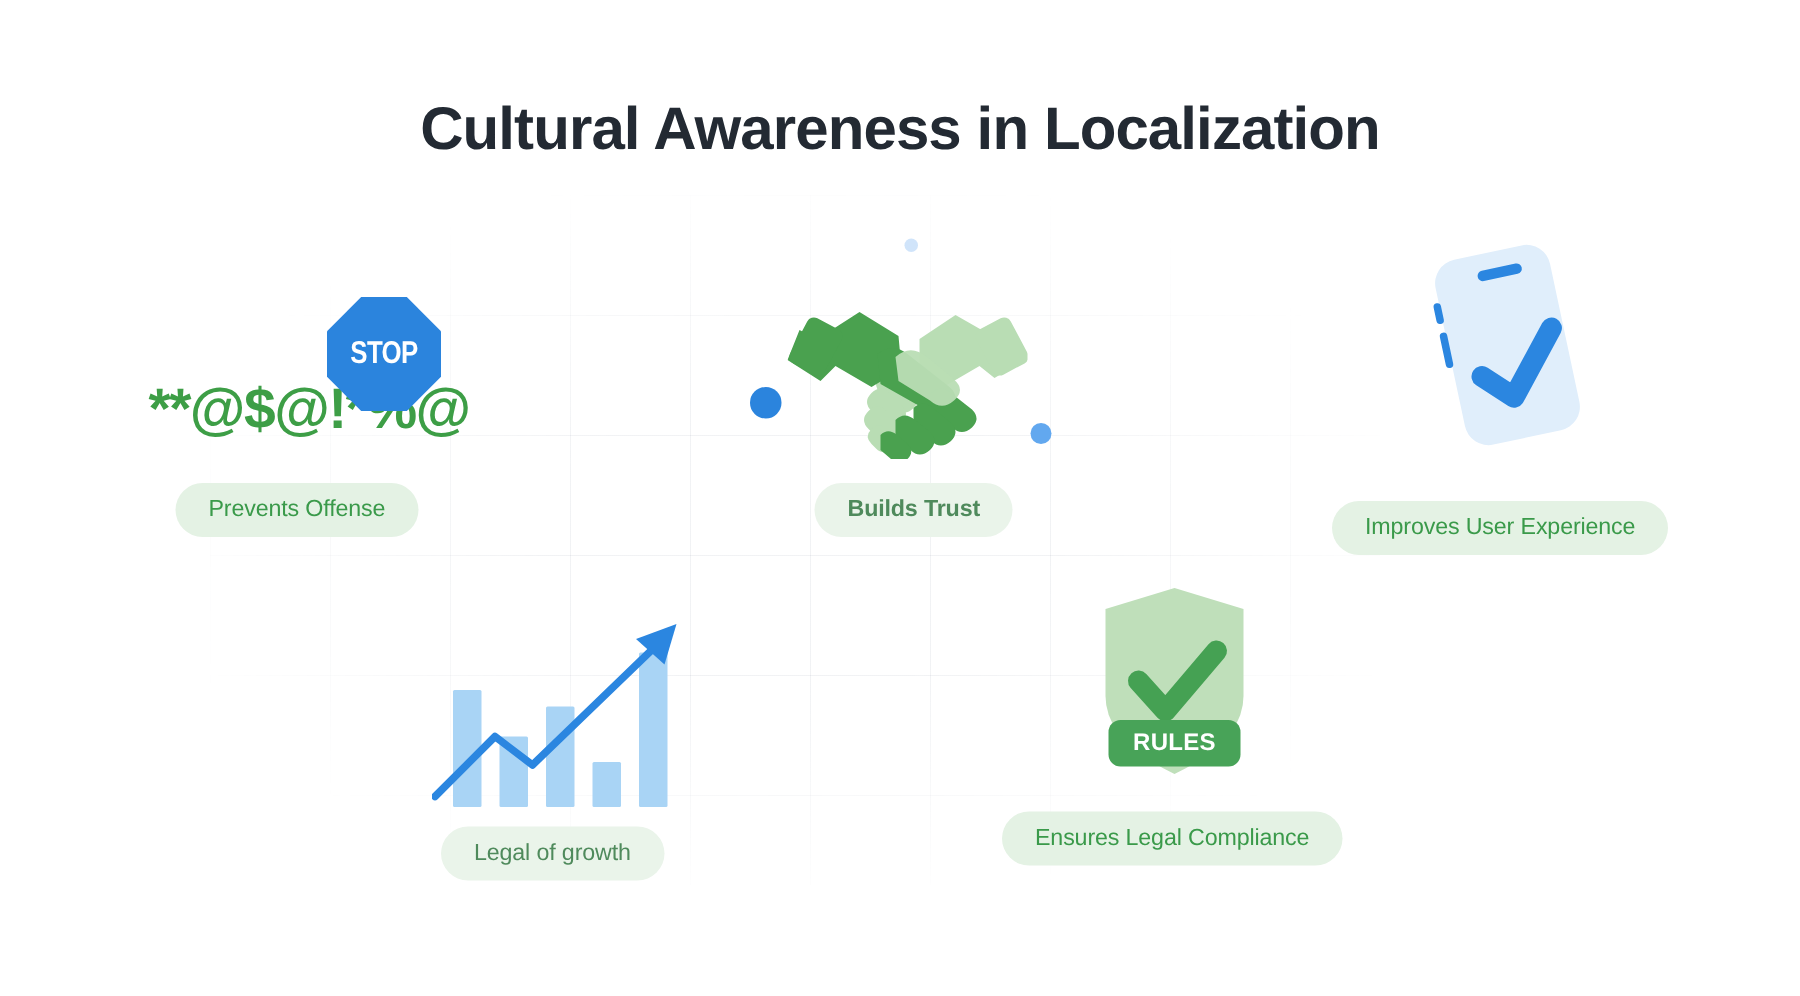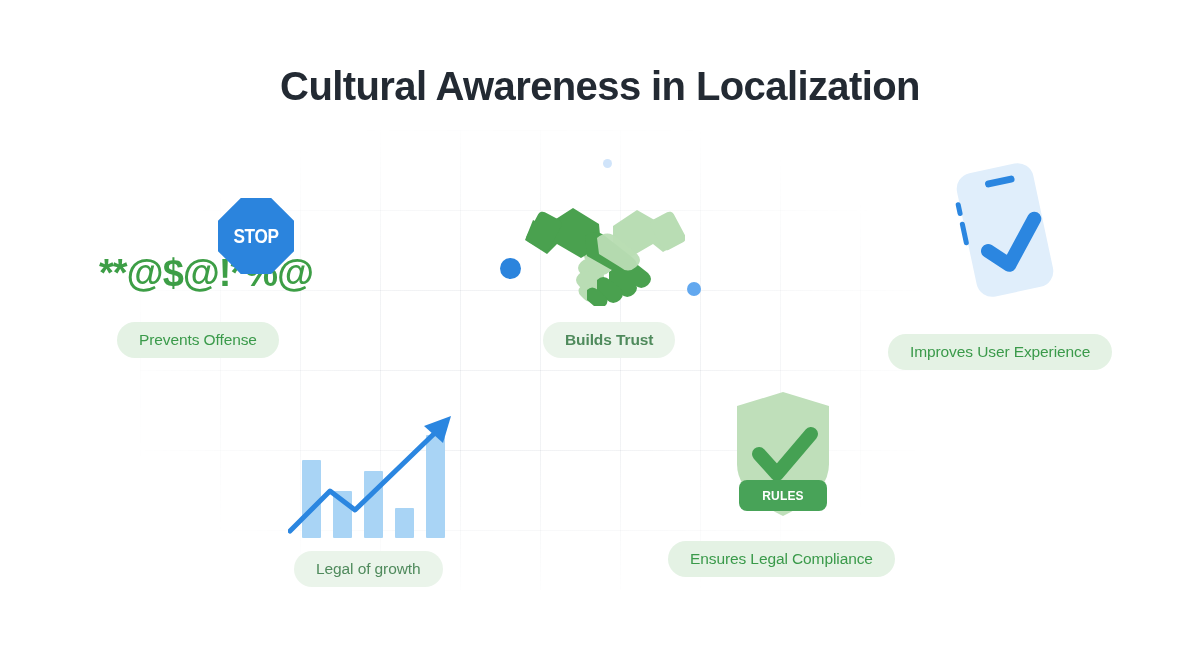--- a/index.html
+++ b/index.html
@@ -128,21 +128,21 @@
     left: 739px;
     top: 480px;
     width: 88px;
     height: 31px;
     border-radius: 8px;
     background: #48a358;
     display: flex;
     align-items: center;
     justify-content: center;
     color: #ffffff;
-    font-size: 12px;
+    font-size: 16px;
     font-weight: bold;
     letter-spacing: 0.2px;
   }
 
   
   .dot { position: absolute; border-radius: 50%; }
 </style>
 </head>
 <body>
 

